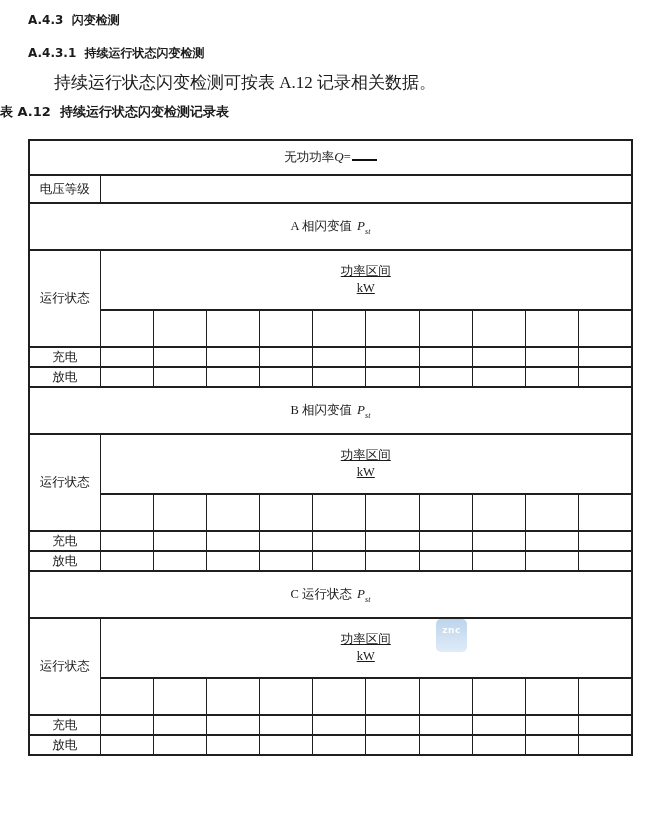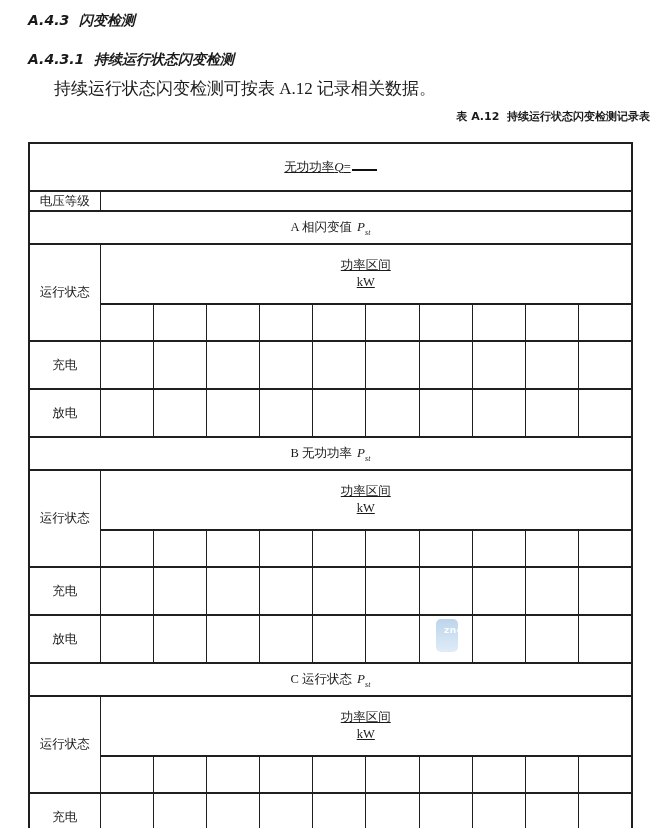--- a/index.html
+++ b/index.html
@@ -7,92 +7,91 @@
   body {
     background: #ffffff;
     color: #1a1a1a;
     position: relative;
     font-family: "Liberation Serif", "DejaVu Serif", serif;
     overflow: hidden;
   }
   .heading {
     font-family: "DejaVu Sans", "Liberation Sans", sans-serif;
     font-weight: bold;
-    font-size: 14px;
+    font-size: 12px;
     line-height: 16px;
     margin: 0 0 0 28px;
     white-space: pre;
-    font-style: italic;
   }
   .heading.first { margin-top: 12px; }
-  .heading.second { margin-top: 23px; }
+  .heading.second { margin-top: 17px; }
   .body-par {
     font-size: 17px;
     line-height: 17px;
     margin: 13px 28px 0 28px;
     text-indent: 26px;
   }
   .tbl-caption {
     font-family: "DejaVu Sans", "Liberation Sans", sans-serif;
     font-weight: bold;
-    font-size: 11px;
-    text-align: right;
+    font-size: 13px;
+    text-align: left;
     margin-top: 12px;
     white-space: pre;
   }
   table.rec {
     border-collapse: collapse;
     table-layout: fixed;
     width: 605px;
     margin: 18px 0 0 28px;
     border: 2px solid #1f1f1f;
   }
   table.rec td {
     border: 1px solid #1f1f1f;
     border-top-width: 2px;
     border-bottom-width: 2px;
     font-size: 12.5px;
     text-align: center;
     vertical-align: middle;
     padding: 0;
   }
   td.cell-left { text-align: left; padding-left: 11px; }
-  tr.r-q    { height: 48px; text-decoration: underline; }
-  tr.r-volt { height: 20px; }
-  tr.r-phase{ height: 33px; }
+  tr.r-q    { height: 35px; }
+  tr.r-volt { height: 28px; }
+  tr.r-phase{ height: 47px; }
   tr.r-power{ height: 60px; }
   tr.r-cols { height: 37px; }
-  tr.r-data { height: 48px; }
+  tr.r-data { height: 20px; }
   .qsym, .psym-i {
     font-family: "Liberation Serif", serif;
     font-style: italic;
     font-size: 13px;
   }
   .blank-line {
     display: inline-block;
     width: 25px;
     border-bottom: 2px solid #111;
     height: 11px;
     margin-left: 1px;
   }
   .sym { margin-left: 5px; white-space: nowrap; }
   .sym sub { font-size: 8px; font-style: italic; font-family: "Liberation Serif", serif; }
   .pr-line { line-height: 17px; text-decoration: underline; }
   .watermark {
     position: absolute;
     left: 436px;
     top: 619px;
-    width: 22px;
+    width: 31px;
     height: 33px;
     border-radius: 5px;
     background: linear-gradient(rgba(147,186,224,0.62), rgba(176,208,238,0.40));
     z-index: 5;
     display: flex;
     align-items: flex-start;
-    padding-left: 8px;
+    justify-content: center;
   }
   .watermark span {
     font-family: "DejaVu Sans", sans-serif;
     font-weight: bold;
     font-size: 9px;
     color: rgba(255,255,255,0.92);
     margin-top: 6px;
     letter-spacing: 0.5px;
   }
 </style>
@@ -177,21 +176,21 @@
         <td></td>
         <td></td>
         <td></td>
         <td></td>
         <td></td>
         <td></td>
     </tr>
 
     <tr class="r-phase">
       <td colspan="11">
-        <span>B 无功功率</span><span class="sym"><span class="psym-i">P</span><sub>st</sub></span>
+        <span>B 相闪变值</span><span class="sym"><span class="psym-i">P</span><sub>st</sub></span>
       </td>
     </tr>
     <tr class="r-power">
       <td rowspan="2">运行状态</td>
       <td colspan="10">
         <div class="pr-line">功率区间</div>
         <div class="pr-line">kW</div>
       </td>
     </tr>
     <tr class="r-cols">

